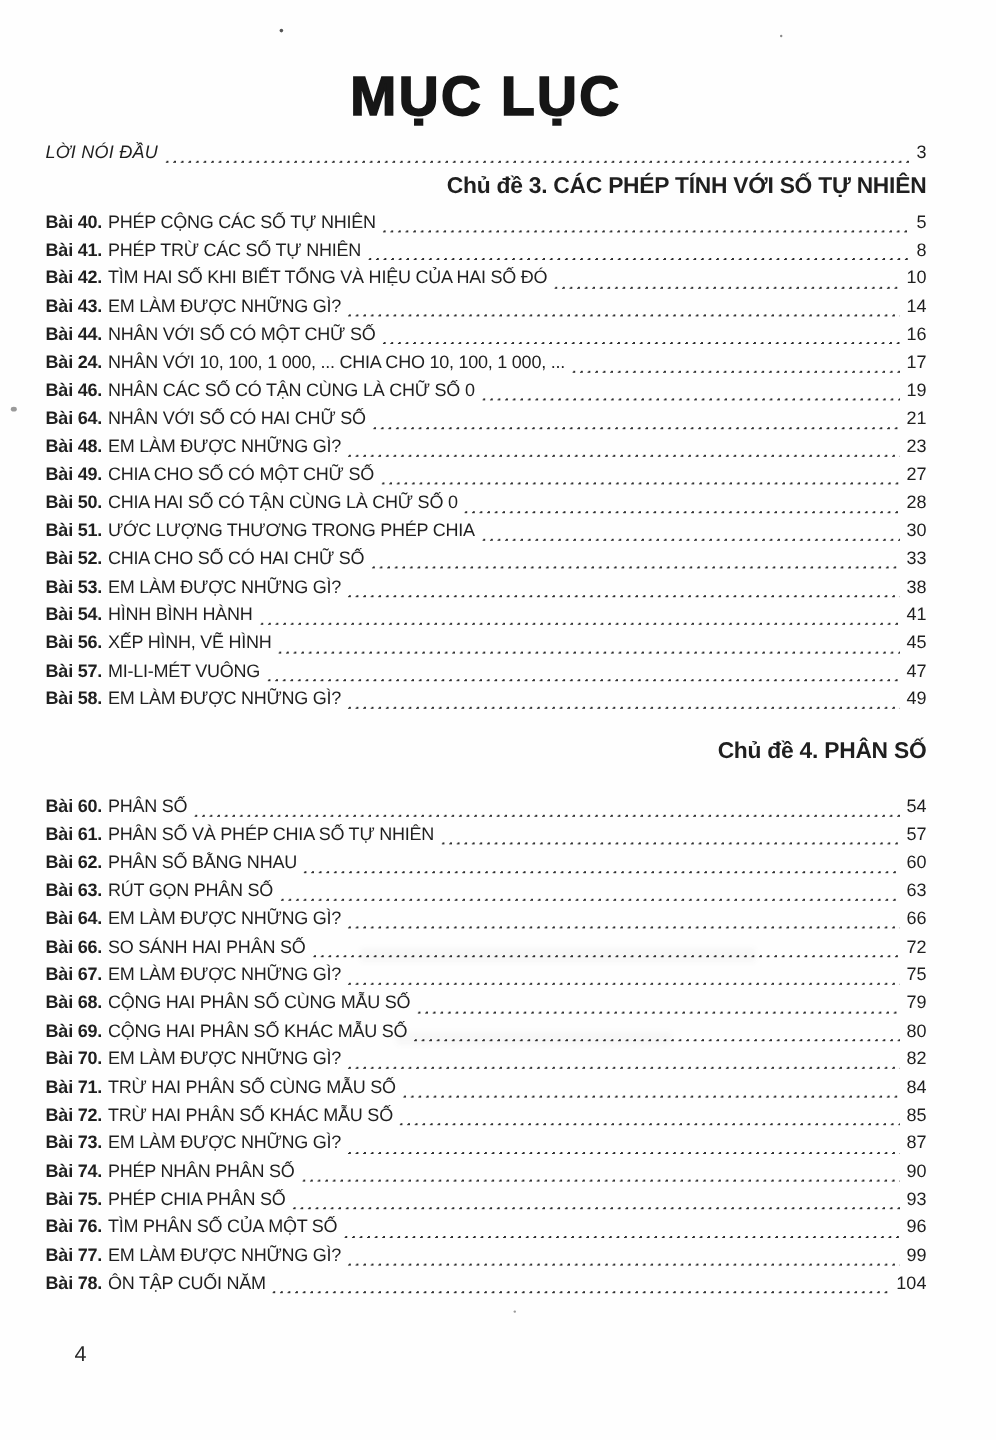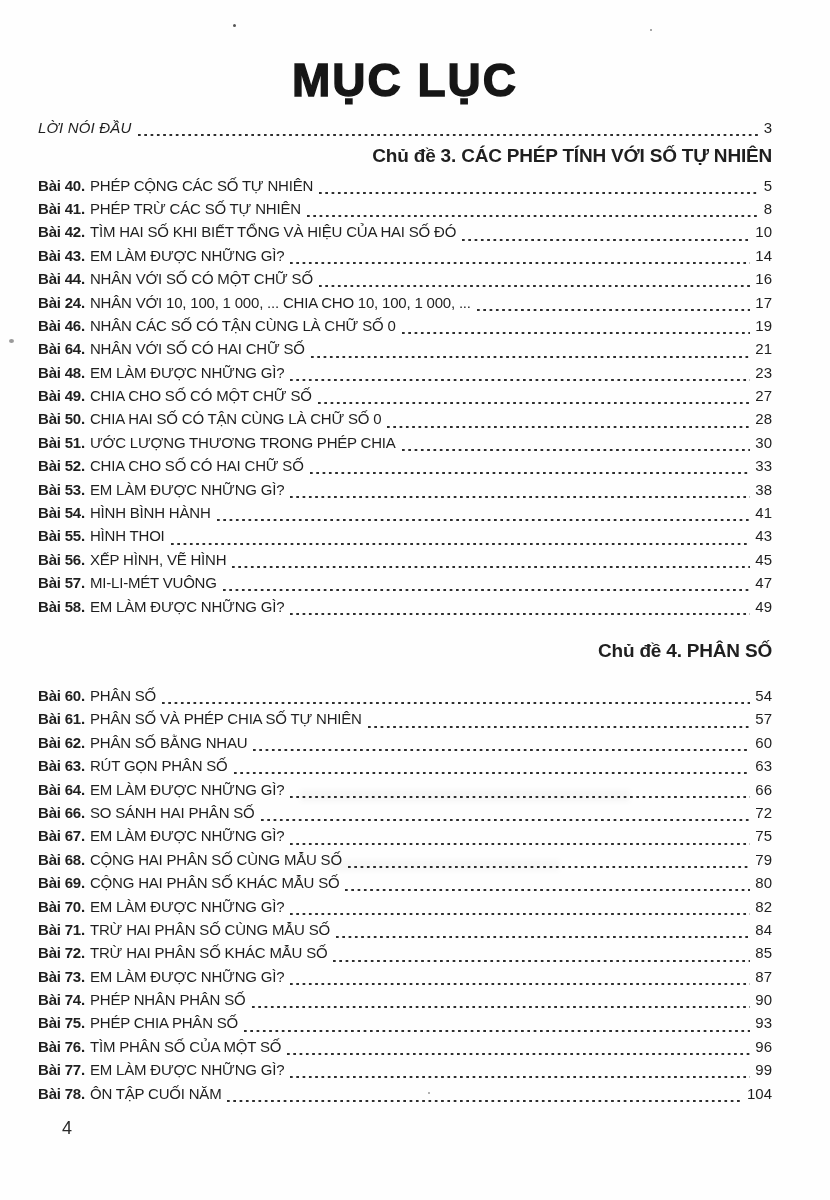--- a/index.html
+++ b/index.html
@@ -203,26 +203,20 @@
         <span class="leader"></span>
         <span class="pagenum">38</span>
       </div>
       <div class="entry">
         <span class="prefix">Bài 54.</span>
         <span class="etitle">HÌNH BÌNH HÀNH</span>
         <span class="leader"></span>
         <span class="pagenum">41</span>
       </div>
       <div class="entry">
-        <span class="prefix">Bài 55.</span>
-        <span class="etitle">HÌNH THOI</span>
-        <span class="leader"></span>
-        <span class="pagenum">43</span>
-      </div>
-      <div class="entry">
         <span class="prefix">Bài 56.</span>
         <span class="etitle">XẾP HÌNH, VẼ HÌNH</span>
         <span class="leader"></span>
         <span class="pagenum">45</span>
       </div>
       <div class="entry">
         <span class="prefix">Bài 57.</span>
         <span class="etitle">MI-LI-MÉT VUÔNG</span>
         <span class="leader"></span>
         <span class="pagenum">47</span>

